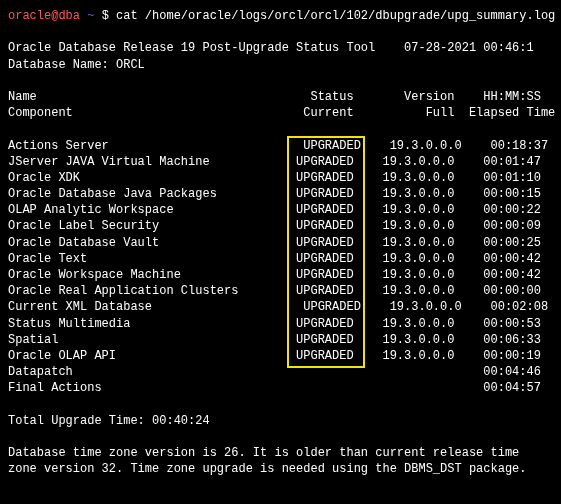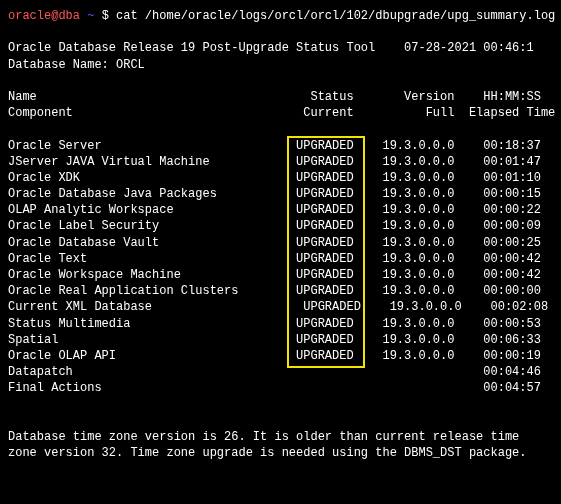--- a/index.html
+++ b/index.html
@@ -29,37 +29,38 @@
 
 <div class="row"><span class="prompt-user">oracle@dba</span> <span class="prompt-tilde">~</span> <span>$</span> <span>cat /home/oracle/logs/orcl/orcl/102/dbupgrade/upg_summary.log</span></div>
 <div class="row">&nbsp;</div>
 <div class="row"><span>Oracle Database Release 19 Post-Upgrade Status Tool</span>    <span>07-28-2021 00:46:1</span></div>
 <div class="row">Database Name: ORCL</div>
 <div class="row">&nbsp;</div>
 <div class="row" id="hdr2">Name                                      Status       Version    HH:MM:SS</div>
 <div class="row" id="hdr1">Component                                Current          Full  Elapsed Time</div>
 <div class="row">&nbsp;</div>
 <div id="table-body">
-      <div class="row">Oracle Server                           UPGRADED    19.3.0.0.0    00:18:37</div>
+      <div class="row">Actions Server                           UPGRADED    19.3.0.0.0    00:18:37</div>
       <div class="row">JServer JAVA Virtual Machine            UPGRADED    19.3.0.0.0    00:01:47</div>
       <div class="row">Oracle XDK                              UPGRADED    19.3.0.0.0    00:01:10</div>
       <div class="row">Oracle Database Java Packages           UPGRADED    19.3.0.0.0    00:00:15</div>
       <div class="row">OLAP Analytic Workspace                 UPGRADED    19.3.0.0.0    00:00:22</div>
       <div class="row">Oracle Label Security                   UPGRADED    19.3.0.0.0    00:00:09</div>
       <div class="row">Oracle Database Vault                   UPGRADED    19.3.0.0.0    00:00:25</div>
       <div class="row">Oracle Text                             UPGRADED    19.3.0.0.0    00:00:42</div>
       <div class="row">Oracle Workspace Machine                UPGRADED    19.3.0.0.0    00:00:42</div>
       <div class="row">Oracle Real Application Clusters        UPGRADED    19.3.0.0.0    00:00:00</div>
       <div class="row">Current XML Database                     UPGRADED    19.3.0.0.0    00:02:08</div>
       <div class="row">Status Multimedia                       UPGRADED    19.3.0.0.0    00:00:53</div>
       <div class="row">Spatial                                 UPGRADED    19.3.0.0.0    00:06:33</div>
       <div class="row">Oracle OLAP API                         UPGRADED    19.3.0.0.0    00:00:19</div>
       <div class="row">Datapatch                                                         00:04:46</div>
       <div class="row">Final Actions                                                     00:04:57</div>
     </div>
 <div class="row">&nbsp;</div>
+<div class="row">Total Upgrade Time: 00:40:24</div>
 <div class="row">&nbsp;</div>
 <div class="row">Database time zone version is 26. It is older than current release time</div>
 <div class="row">zone version 32. Time zone upgrade is needed using the DBMS_DST package.</div>
 <div class="row">&nbsp;</div>
 
 <div class="highlight-box" id="hl" style="left: 278.849px; top: 127.5px; width: 74.0125px; height: 228.625px;"></div>
 </div>
 
 </body></html>

